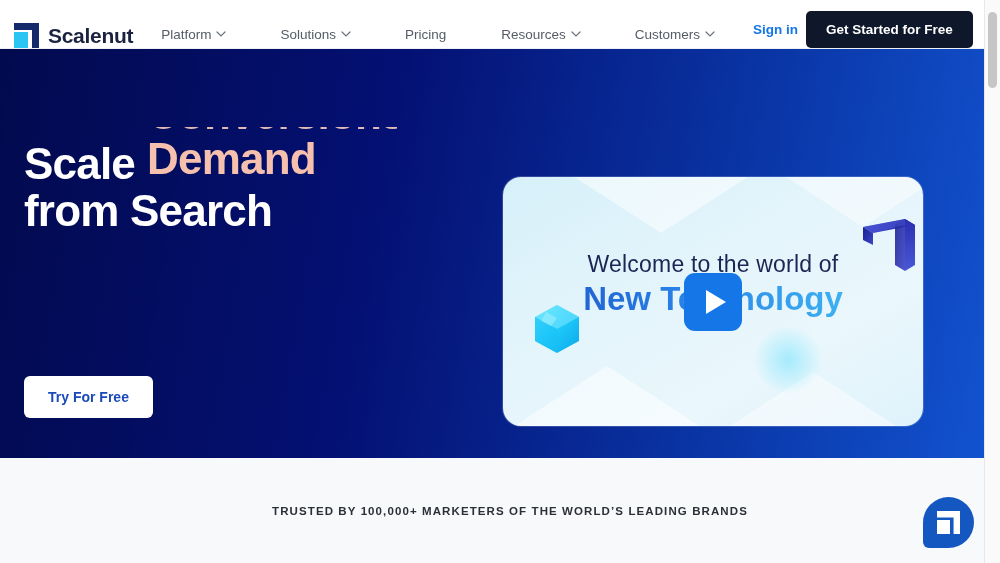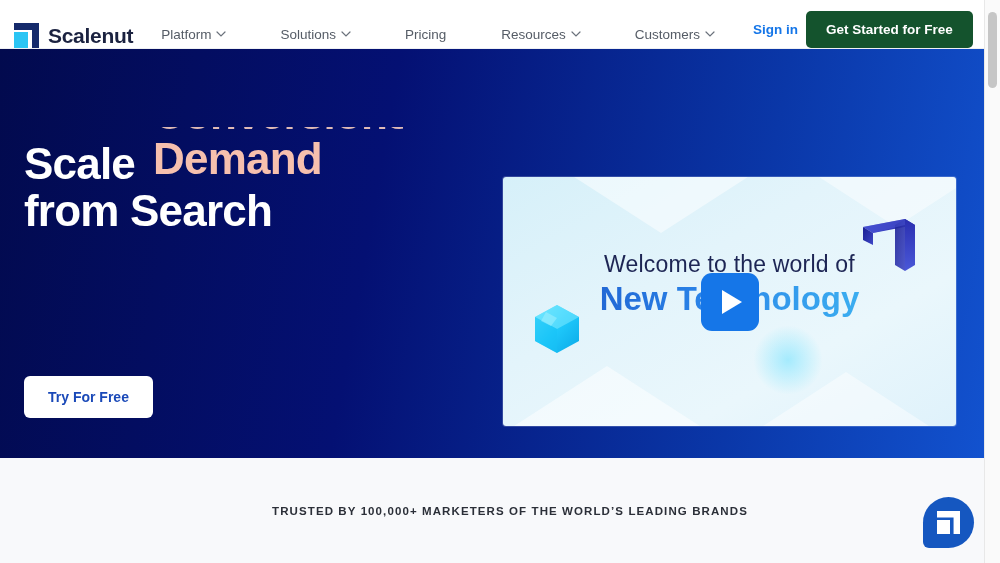--- a/index.html
+++ b/index.html
@@ -109,21 +109,21 @@
     padding-right: 42px;
   }
   .signin {
     font-size: 13.5px;
     color: #1576e8;
     font-weight: 600;
     cursor: pointer;
     white-space: nowrap;
   }
   .cta-primary {
-    background: #14532d;
+    background: #0f172a;
     color: #ffffff;
     font-size: 13.5px;
     font-weight: 700;
     border: none;
     border-radius: 5px;
     padding: 11px 20px;
     cursor: pointer;
     white-space: nowrap;
     font-family: "Liberation Sans", sans-serif;
   }
@@ -151,21 +151,21 @@
     width: 460px;
     color: #ffffff;
     font-size: 44px;
     font-weight: 700;
     line-height: 1.07;
     letter-spacing: -0.8px;
   }
   .headline .line1 {
     display: flex;
     align-items: baseline;
-    gap: 18px;
+    gap: 12px;
   }
   .rotator {
     position: relative;
     display: inline-block;
     height: 52px;
     width: 250px;
     overflow: hidden;
     vertical-align: baseline;
   }
   .rotator .word {
@@ -208,23 +208,23 @@
     padding: 13px 24px;
     cursor: pointer;
     font-family: "Liberation Sans", sans-serif;
   }
 
   
   .video-card {
     position: absolute;
     left: 503px;
     top: 128px;
-    width: 453px;
+    width: 420px;
     height: 249px;
-    border-radius: 3px;
+    border-radius: 18px;
     overflow: hidden;
     background: linear-gradient(150deg, #d6f0f9 0%, #e3f4fb 38%, #eaf7fc 70%, #dff2fb 100%);
     cursor: pointer;
     box-shadow: 0 0 0 1px rgba(255,255,255,0.18);
   }
   .vc-bg-tri {
     position: absolute;
     width: 0; height: 0;
     opacity: 0.55;
   }

